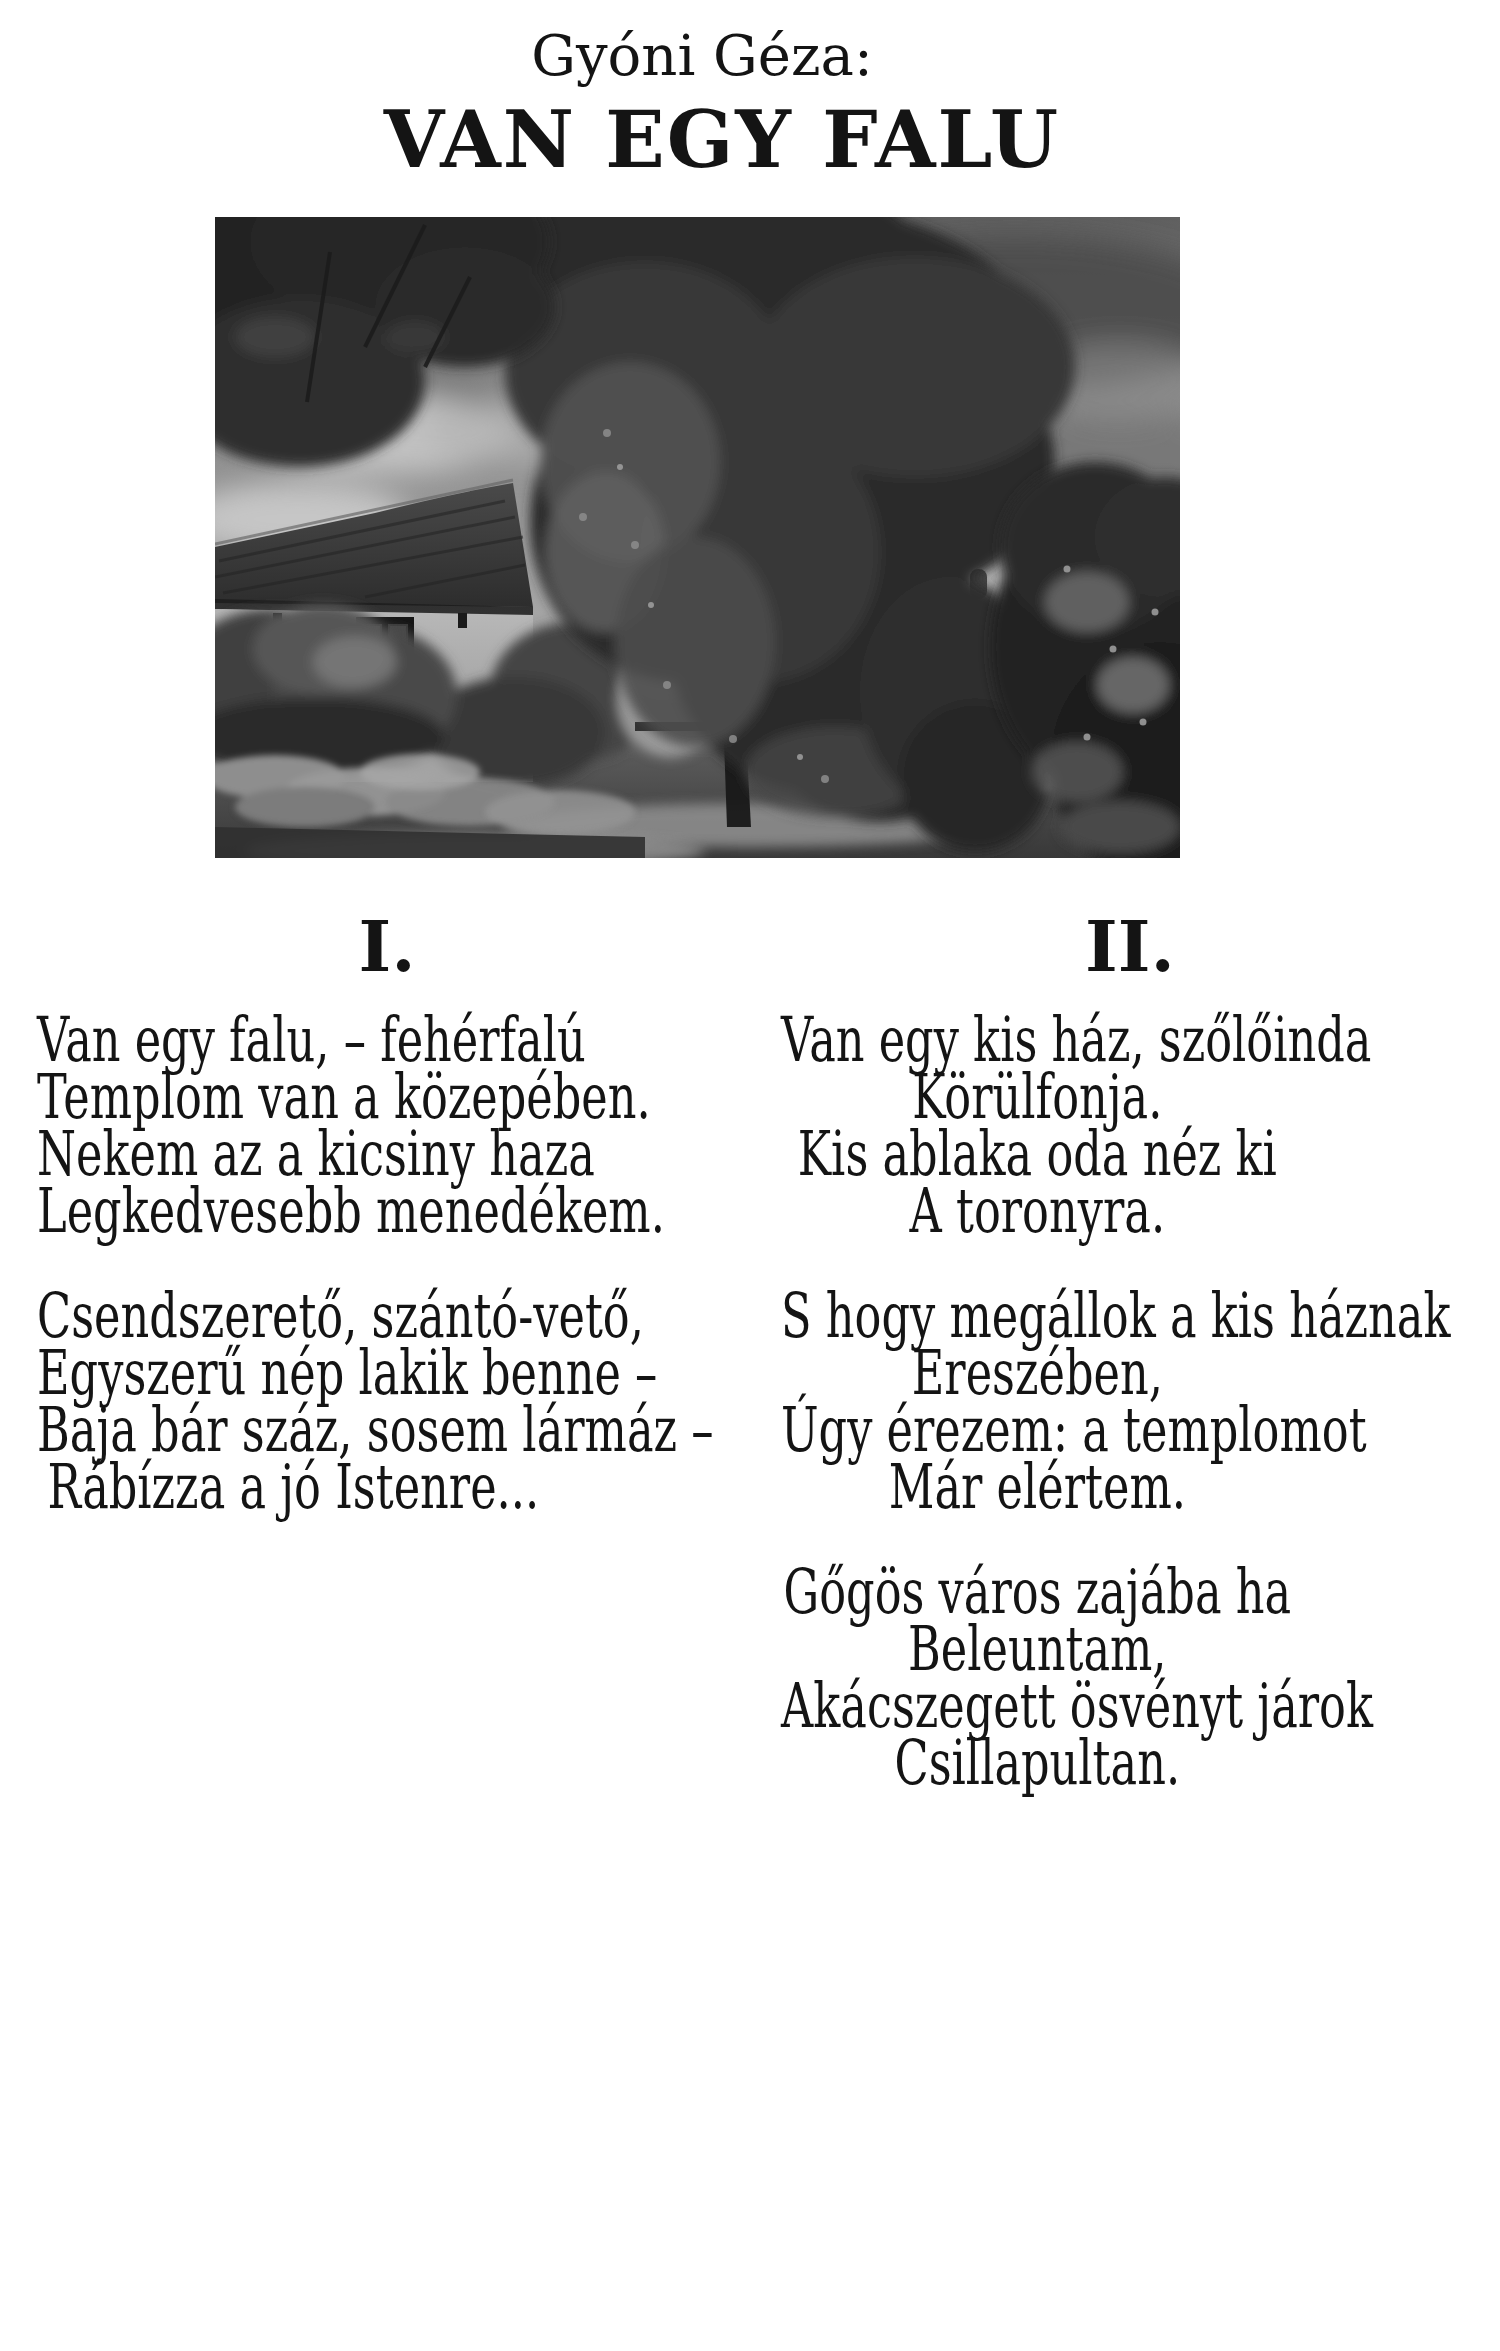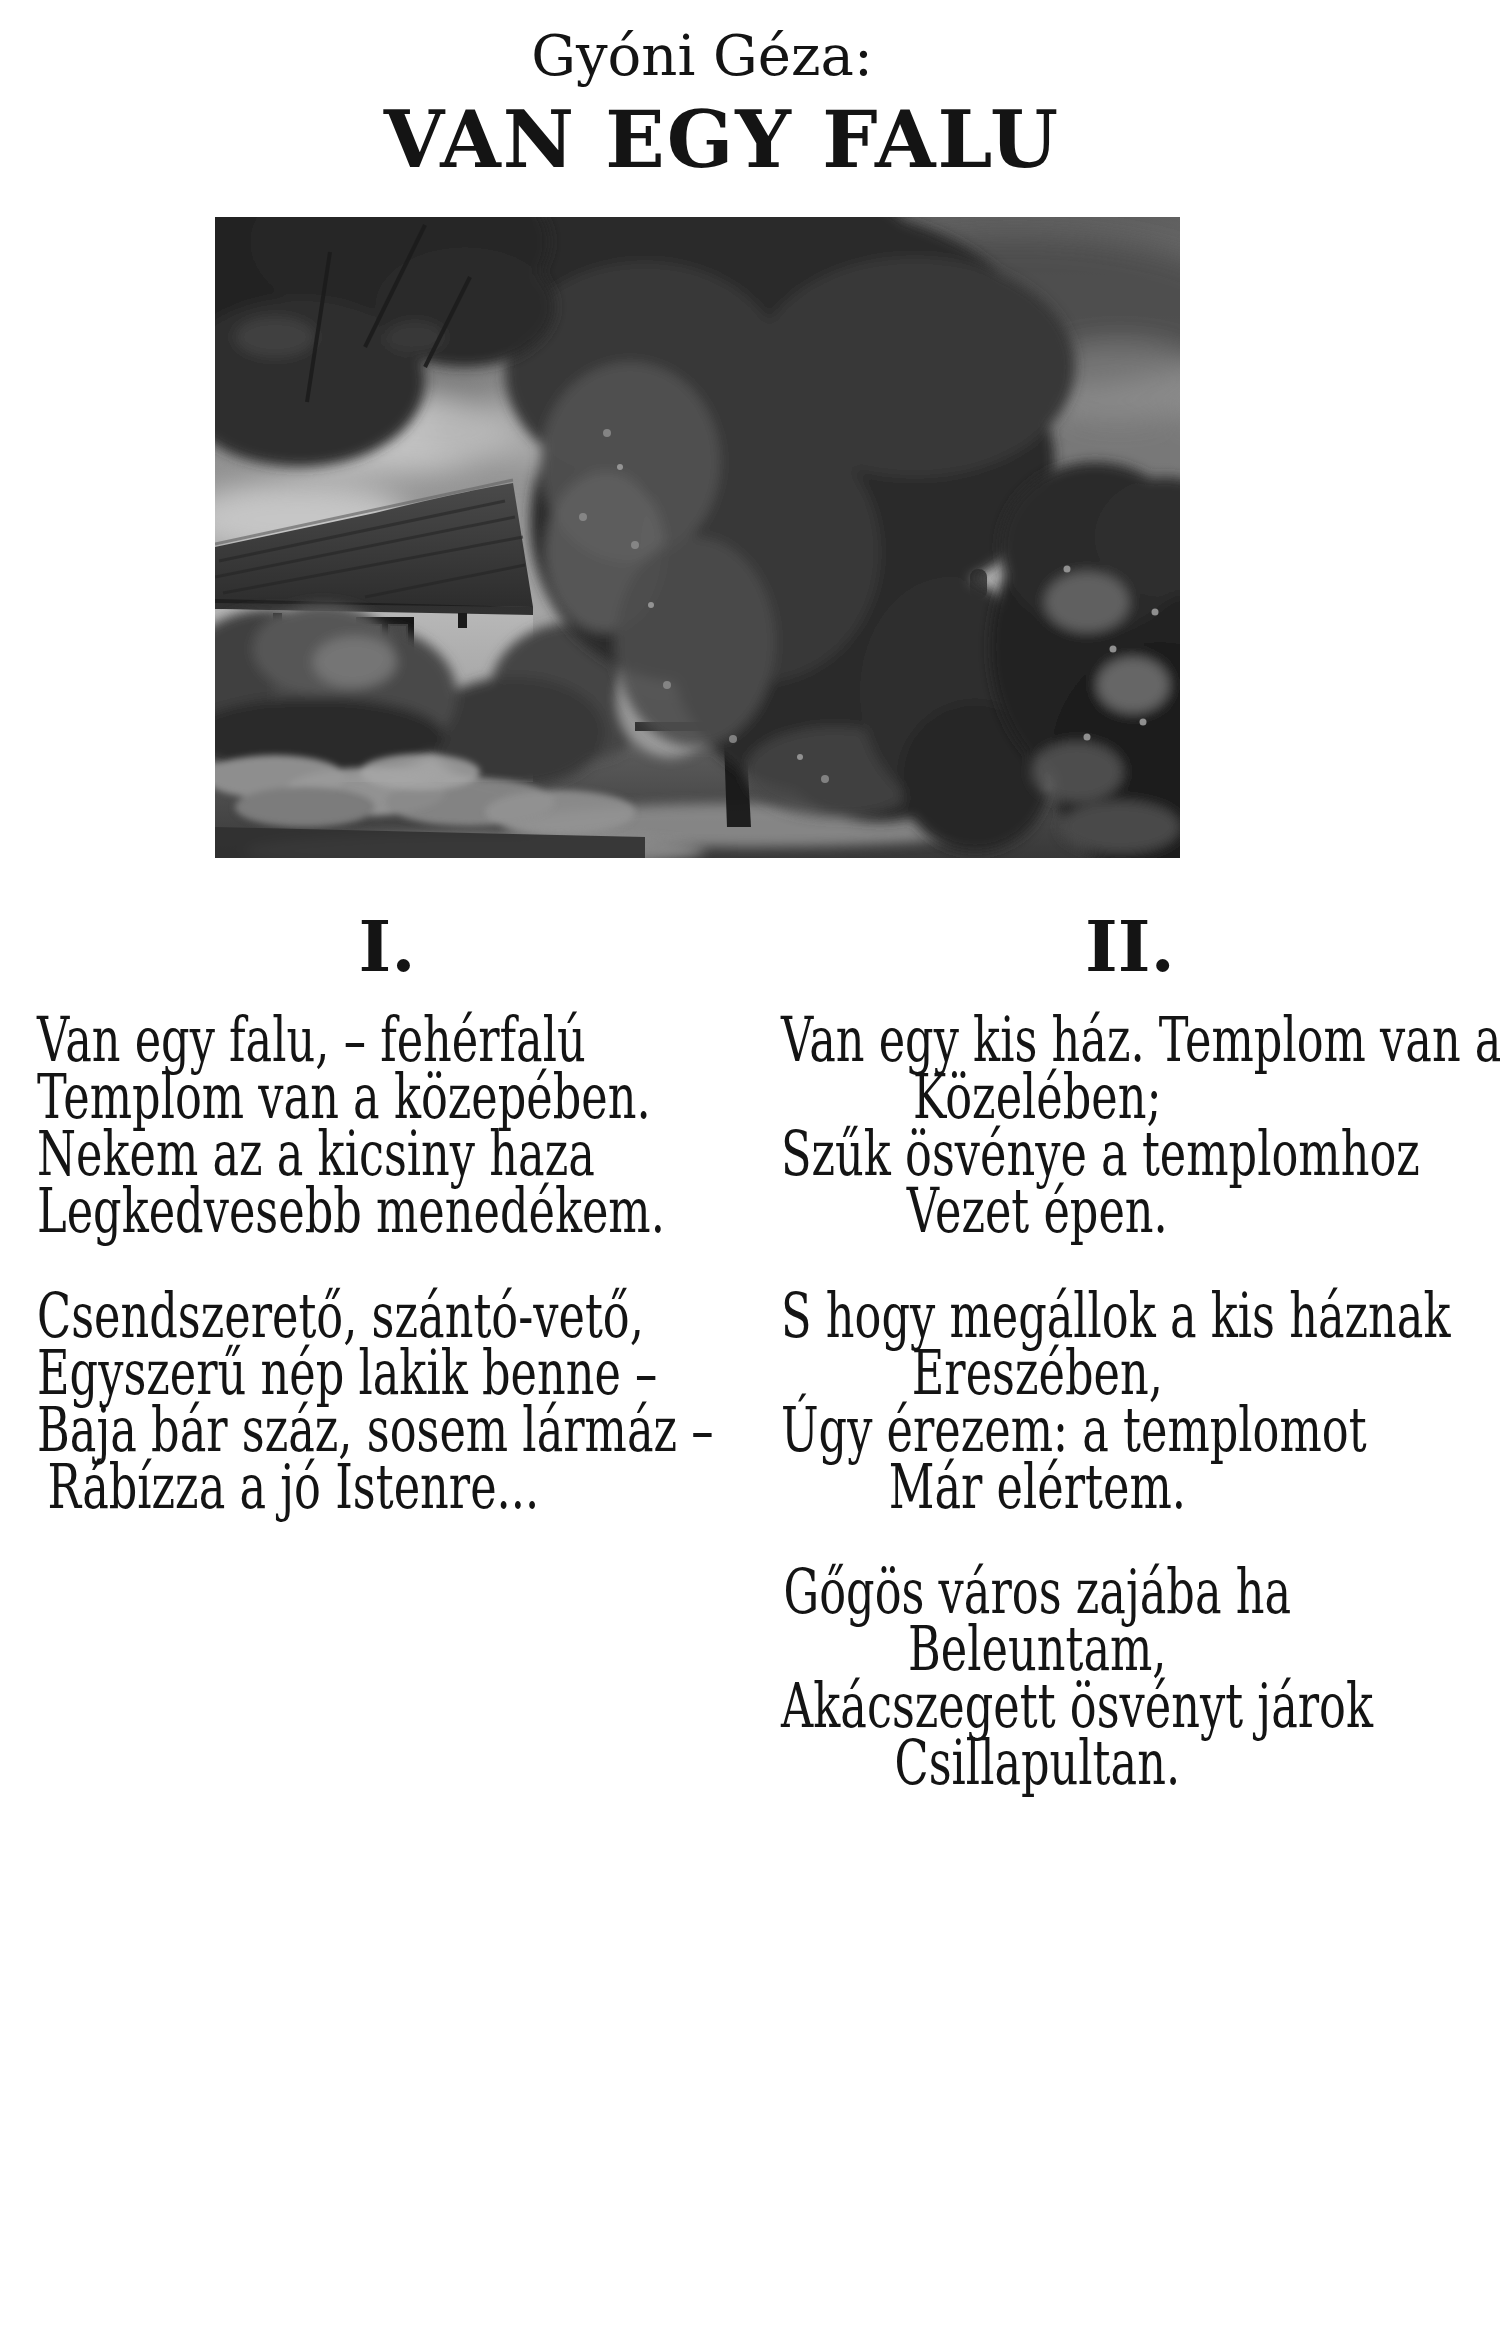--- a/index.html
+++ b/index.html
@@ -281,24 +281,24 @@
     <div class="stanza">
       <div class="line">Csendszerető, szántó-vető,</div>
       <div class="line">Egyszerű nép lakik benne –</div>
       <div class="line">Baja bár száz, sosem lármáz –</div>
       <div class="line">Rábízza a jó Istenre...</div>
     </div>
   </div>
 
   <div class="column c2">
     <div class="stanza">
-      <div class="line">Van egy kis ház. Templom van a</div>
-      <div class="line">Közelében;</div>
-      <div class="line">Szűk ösvénye a templomhoz</div>
-      <div class="line">Vezet épen.</div>
+      <div class="line">Van egy kis ház, szőlőinda</div>
+      <div class="line">Körülfonja.</div>
+      <div class="line">Kis ablaka oda néz ki</div>
+      <div class="line">A toronyra.</div>
     </div>
     <div class="stanza">
       <div class="line">S hogy megállok a kis háznak</div>
       <div class="line">Ereszében,</div>
       <div class="line">Úgy érezem: a templomot</div>
       <div class="line">Már elértem.</div>
     </div>
     <div class="stanza">
       <div class="line">Gőgös város zajába ha</div>
       <div class="line">Beleuntam,</div>

